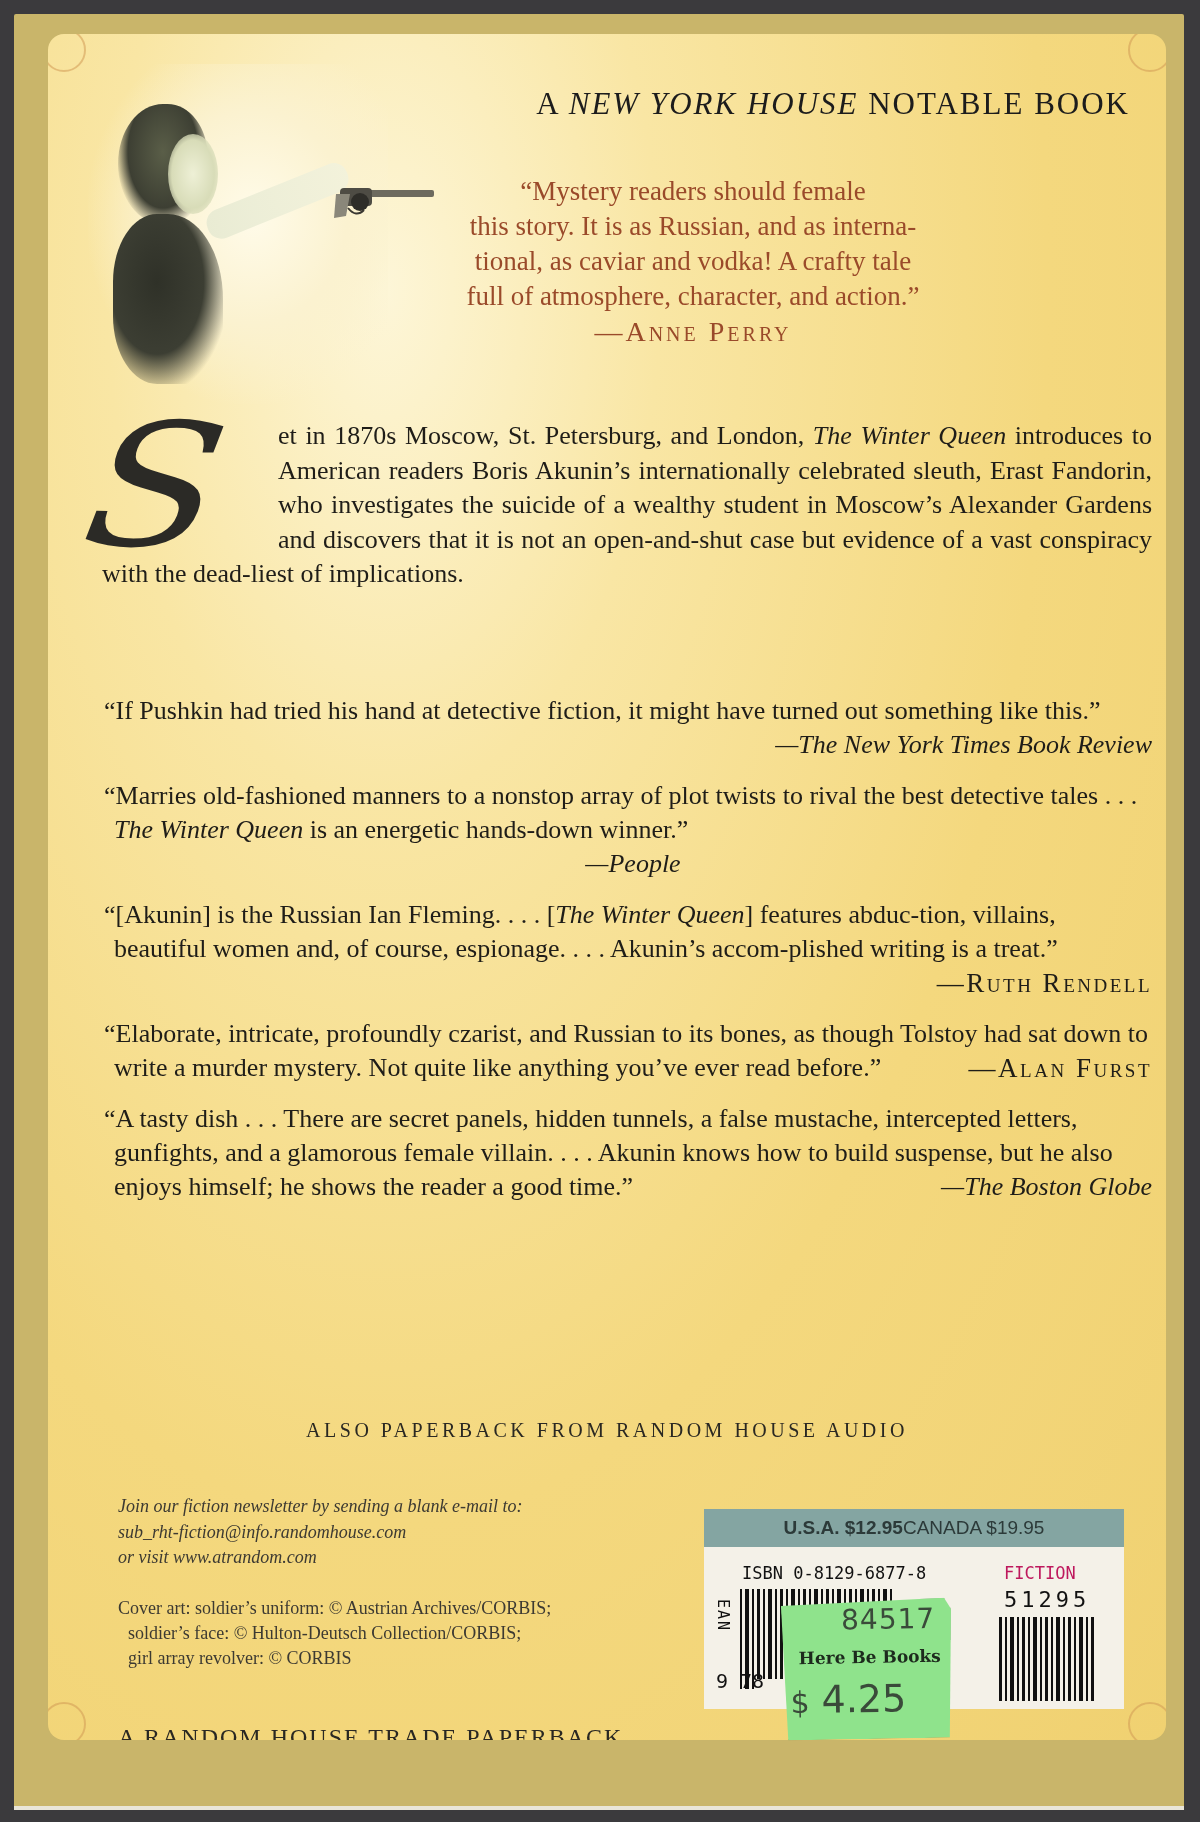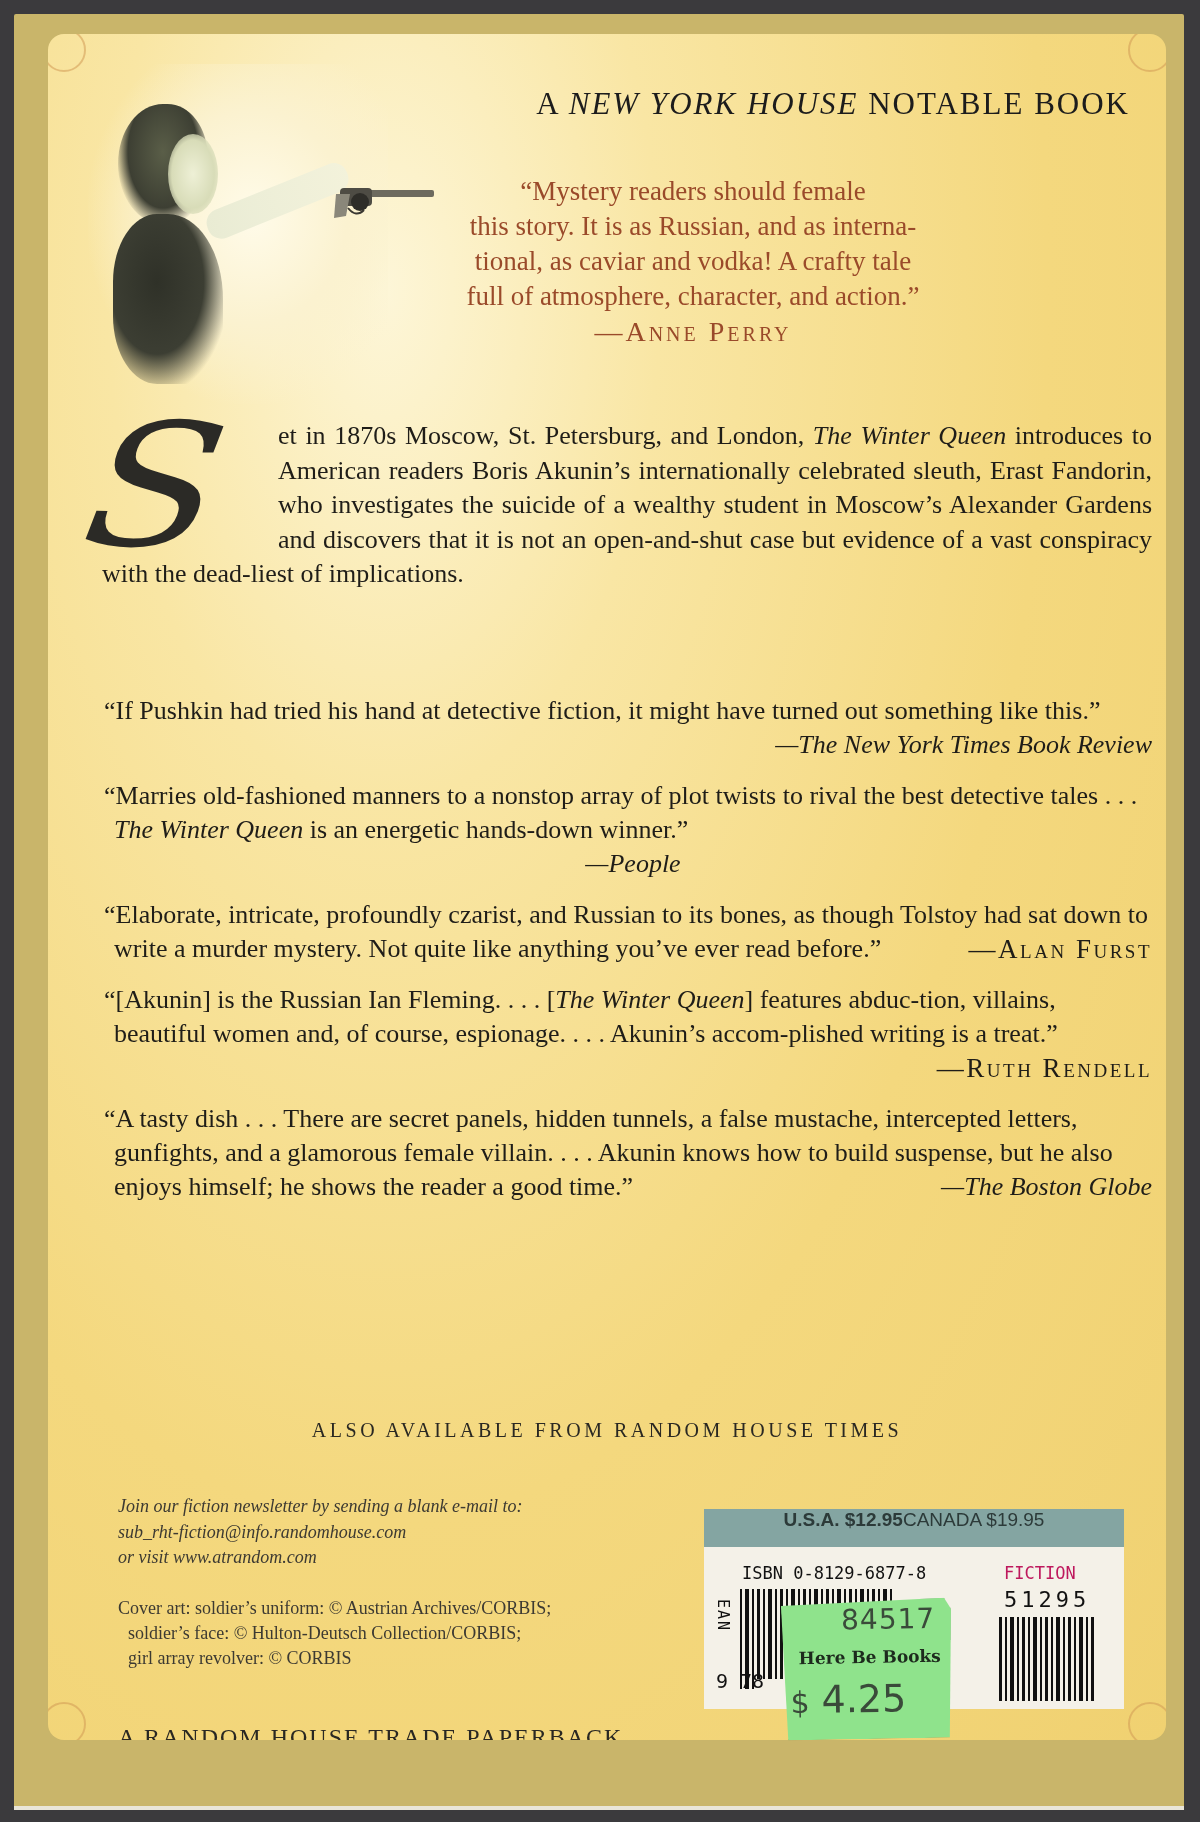--- a/index.html
+++ b/index.html
@@ -118,21 +118,21 @@
   }
 
   
   .pricebox {
     position: absolute; left: 656px; top: 1475px; width: 420px; height: 200px;
     background: #f4f1e8;
   }
   .pricebar {
     height: 38px; background: #84a5a2; color: #2c3a39;
     font-family: "Liberation Sans", sans-serif; font-size: 19px;
-    display: flex; align-items: flex-start; justify-content: center; 
+    display: flex; align-items: center; justify-content: center; 
   }
   .pricebar .usa { font-weight: bold; }
   .isbn {
     position: absolute; left: 38px; top: 54px;
     font-family: "DejaVu Sans Mono", monospace; font-size: 17px; color: #111;
   }
   .genre {
     position: absolute; left: 300px; top: 54px;
     font-family: "DejaVu Sans Mono", monospace; font-size: 17px; color: #be185d;
   }
@@ -222,34 +222,34 @@
     <div class="quotes">
       <div class="quote">
         <span>“If Pushkin had tried his hand at detective fiction, it might have turned out something like this.”</span>
         <span class="src">—The New York Times Book Review</span>
       </div>
       <div class="quote">
         <span>“Marries old-fashioned manners to a nonstop array of plot twists to rival the best detective tales . . . </span><i>The Winter Queen</i><span> is an energetic hands-down winner.”</span>
         <div class="srcline">—People</div>
       </div>
       <div class="quote">
+        <span>“[Akunin] is the Russian Ian Fleming. . . . [</span><i>The Winter Queen</i><span>] features abduc-tion, villains, beautiful women and, of course, espionage. . . . Akunin’s accom-plished writing is a treat.”</span>
+        <span class="src sc">—Ruth Rendell</span>
+      </div>
+      <div class="quote">
         <span>“Elaborate, intricate, profoundly czarist, and Russian to its bones, as though Tolstoy had sat down to write a murder mystery. Not quite like anything you’ve ever read before.”</span>
         <span class="src sc">—Alan Furst</span>
       </div>
       <div class="quote">
-        <span>“[Akunin] is the Russian Ian Fleming. . . . [</span><i>The Winter Queen</i><span>] features abduc-tion, villains, beautiful women and, of course, espionage. . . . Akunin’s accom-plished writing is a treat.”</span>
-        <span class="src sc">—Ruth Rendell</span>
-      </div>
-      <div class="quote">
         <span>“A tasty dish . . . There are secret panels, hidden tunnels, a false mustache, intercepted letters, gunfights, and a glamorous female villain. . . . Akunin knows how to build suspense, but he also enjoys himself; he shows the reader a good time.”</span>
         <span class="src">—The Boston Globe</span>
       </div>
     </div>
 
-    <div class="audio">ALSO AVAILABLE FROM RANDOM HOUSE TIMES</div>
+    <div class="audio">ALSO PAPERBACK FROM RANDOM HOUSE AUDIO</div>
 
     <div class="newsletter">
       <div>Join our fiction newsletter by sending a blank e-mail to:</div>
       <div>sub_rht-fiction@info.randomhouse.com</div>
       <div>or visit www.atrandom.com</div>
     </div>
 
     <div class="credits">
       <div>Cover art: soldier’s uniform: © Austrian Archives/CORBIS;</div>
       <div class="indent">soldier’s face: © Hulton-Deutsch Collection/CORBIS;</div>

